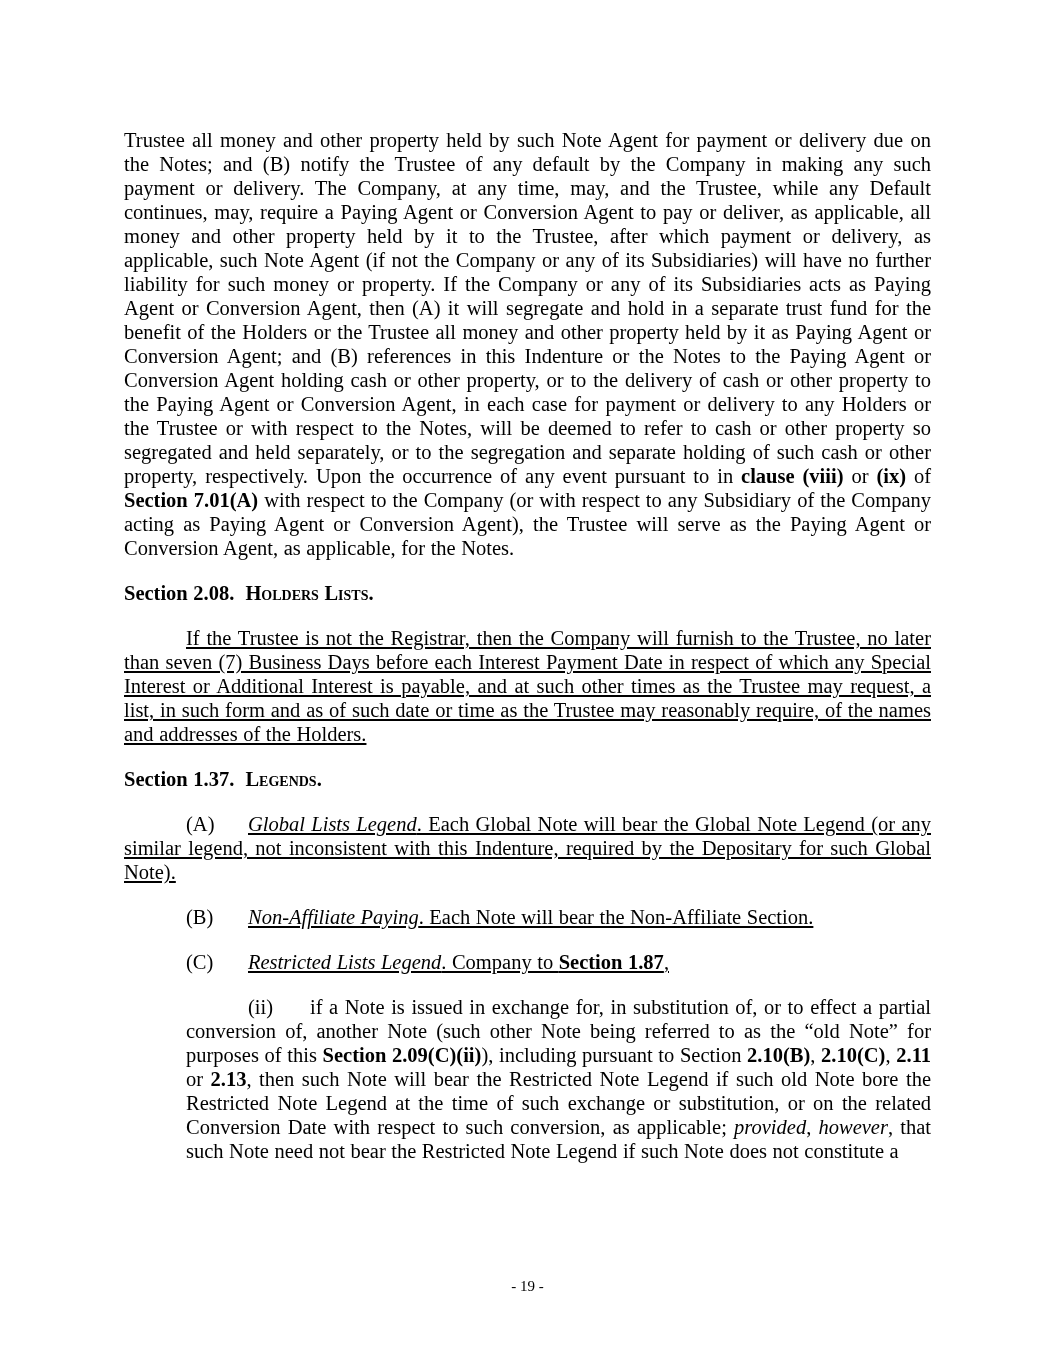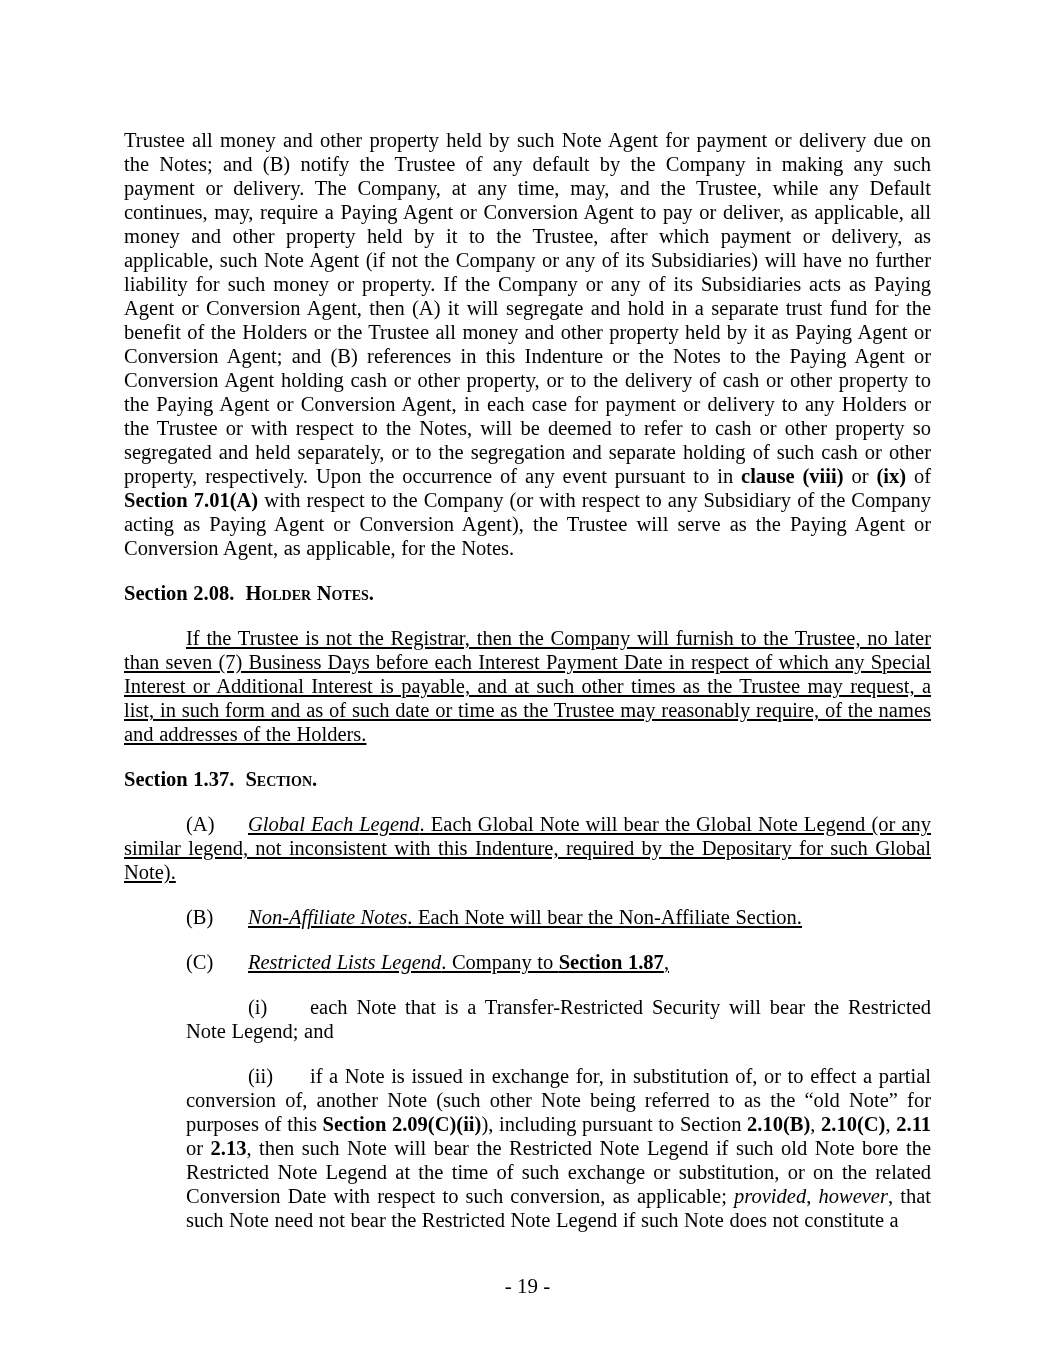--- a/index.html
+++ b/index.html
@@ -25,41 +25,40 @@
   .ind  { text-indent: 62px; text-decoration: underline; }
   .ind2 { margin-left: 62px; text-indent: 62px; }
   .h    { font-weight: bold; text-align: left; }
   .b  { font-weight: bold; }
   .i  { font-style: italic; }
   .sc { font-variant: small-caps; }
   .marker { display: inline-block; width: 62px; text-indent: 0; }
   .footer {
     position: absolute; left: 0; right: 0; top: 1274px;
     text-align: center;
-    font-size: 21px; line-height: 24px;
+    font-size: 15px; line-height: 24px;
   }
 </style>
 </head>
 <body>
 
 <div class="page">
 
   <div class="block just"><span>Trustee all money and other property held by such Note Agent for payment or delivery due on the Notes; and (B) notify the Trustee of any default by the Company in making any such payment or delivery. The Company, at any time, may, and the Trustee, while any Default continues, may, require a Paying Agent or Conversion Agent to pay or deliver, as applicable, all money and other property held by it to the Trustee, after which payment or delivery, as applicable, such Note Agent (if not the Company or any of its Subsidiaries) will have no further liability for such money or property. If the Company or any of its Subsidiaries acts as Paying Agent or Conversion Agent, then (A) it will segregate and hold in a separate trust fund for the benefit of the Holders or the Trustee all money and other property held by it as Paying Agent or Conversion Agent; and (B) references in this Indenture or the Notes to the Paying Agent or Conversion Agent holding cash or other property, or to the delivery of cash or other property to the Paying Agent or Conversion Agent, in each case for payment or delivery to any Holders or the Trustee or with respect to the Notes, will be deemed to refer to cash or other property so segregated and held separately, or to the segregation and separate holding of such cash or other property, respectively. Upon the occurrence of any event pursuant to in </span><span class="b">clause (viii)</span><span> or </span><span class="b">(ix)</span><span> of </span><span class="b">Section 7.01(A)</span><span> with respect to the Company (or with respect to any Subsidiary of the Company acting as Paying Agent or Conversion Agent), the Trustee will serve as the Paying Agent or Conversion Agent, as applicable, for the Notes.</span></div>
 
-  <div class="block h"><span class="b">Section 2.08.</span><span>&nbsp;&nbsp;</span><span class="b sc">Holder Notes.</span></div>
+  <div class="block h"><span class="b">Section 2.08.</span><span>&nbsp;&nbsp;</span><span class="b sc">Holders Lists.</span></div>
 
   <div class="block just ind"><span>If the Trustee is not the Registrar, then the Company will furnish to the Trustee, no later than seven (7) Business Days before each Interest Payment Date in respect of which any Special Interest or Additional Interest is payable, and at such other times as the Trustee may request, a list, in such form and as of such date or time as the Trustee may reasonably require, of the names and addresses of the Holders.</span></div>
 
-  <div class="block h"><span class="b">Section 1.37.</span><span>&nbsp;&nbsp;</span><span class="b sc">Section.</span></div>
+  <div class="block h"><span class="b">Section 1.37.</span><span>&nbsp;&nbsp;</span><span class="b sc">Legends.</span></div>
 
-  <div class="block just ind"><span class="marker">(A)</span><span class="i">Global Each Legend</span><span>. Each Global Note will bear the Global Note Legend (or any similar legend, not inconsistent with this Indenture, required by the Depositary for such Global Note).</span></div>
+  <div class="block just ind"><span class="marker">(A)</span><span class="i">Global Lists Legend</span><span>. Each Global Note will bear the Global Note Legend (or any similar legend, not inconsistent with this Indenture, required by the Depositary for such Global Note).</span></div>
 
-  <div class="block just ind"><span class="marker">(B)</span><span class="i">Non-Affiliate Notes</span><span>. Each Note will bear the Non-Affiliate Section.</span></div>
+  <div class="block just ind"><span class="marker">(B)</span><span class="i">Non-Affiliate Paying</span><span>. Each Note will bear the Non-Affiliate Section.</span></div>
 
   <div class="block just ind"><span class="marker">(C)</span><span class="i">Restricted Lists Legend</span><span>. Company to </span><span class="b">Section 1.87</span><span>,</span></div>
 
-  <div class="block just ind2"><span class="marker">(i)</span><span>each Note that is a Transfer-Restricted Security will bear the Restricted Note Legend; and</span></div>
 
   <div class="block just ind2"><span class="marker">(ii)</span><span>if a Note is issued in exchange for, in substitution of, or to effect a partial conversion of, another Note (such other Note being referred to as the “old Note” for purposes of this </span><span class="b">Section 2.09(C)(ii)</span><span>), including pursuant to Section </span><span class="b">2.10(B)</span><span>, </span><span class="b">2.10(C)</span><span>, </span><span class="b">2.11</span><span> or </span><span class="b">2.13</span><span>, then such Note will bear the Restricted Note Legend if such old Note bore the Restricted Note Legend at the time of such exchange or substitution, or on the related Conversion Date with respect to such conversion, as applicable; </span><span class="i">provided</span><span>, </span><span class="i">however</span><span>, that such Note need not bear the Restricted Note Legend if such Note does not constitute a</span></div>
 
   <div class="footer">- 19 -</div>
 
 </div>
 
 </body></html>

